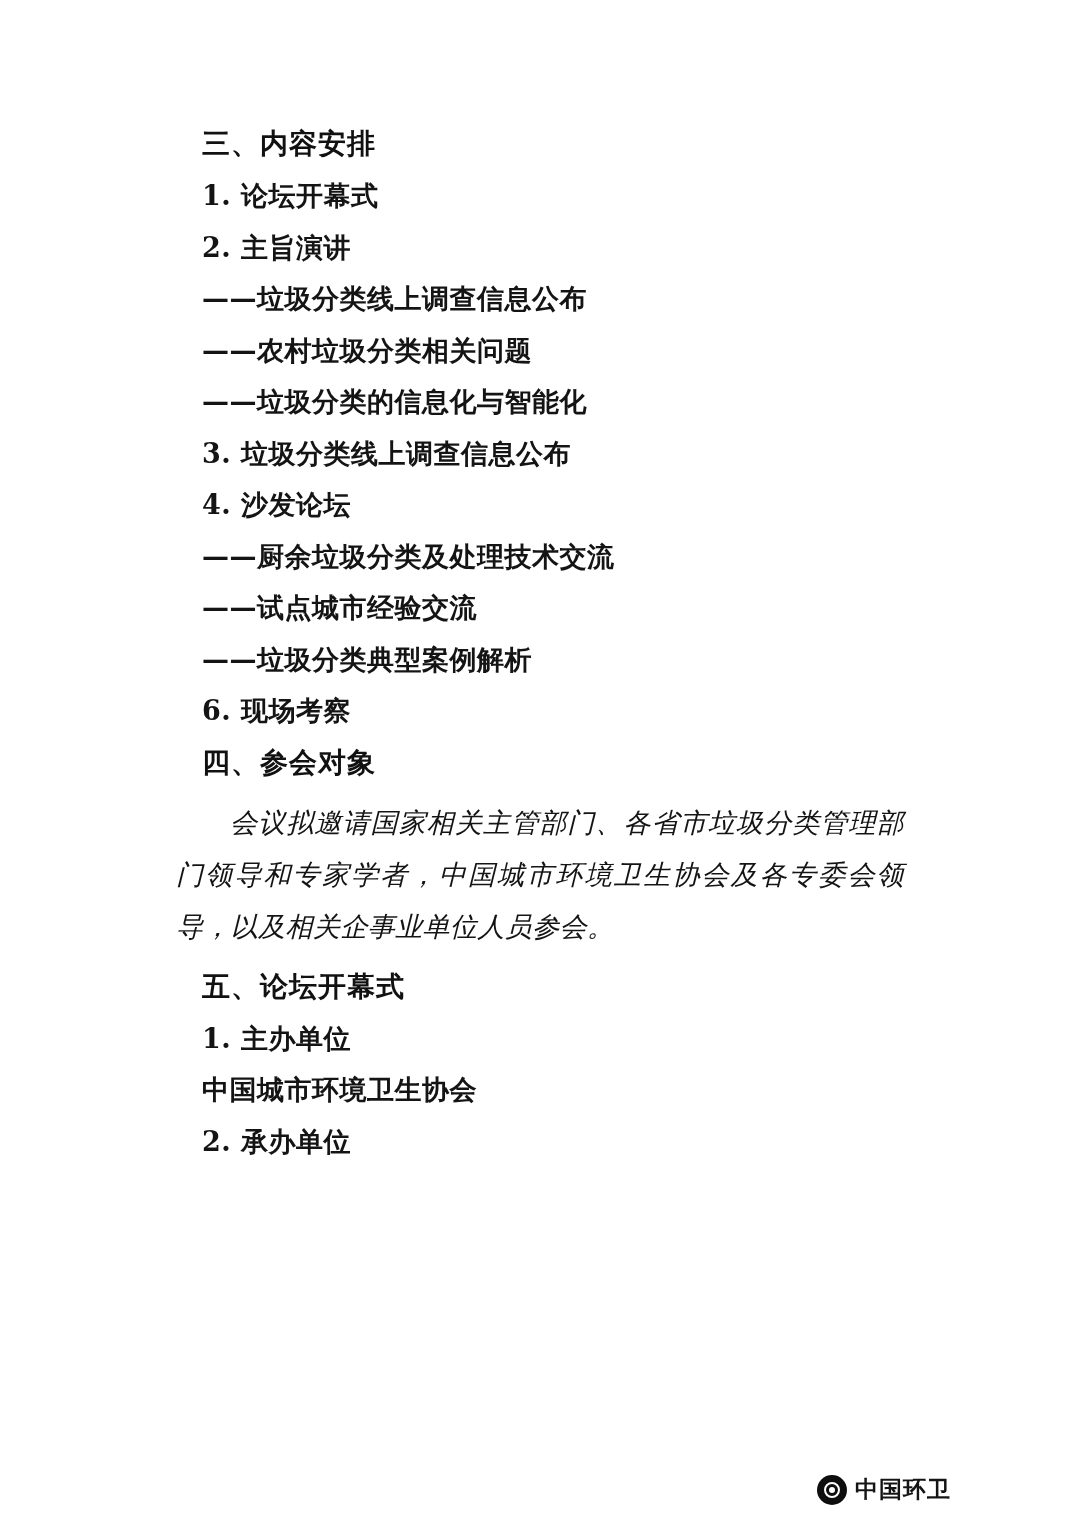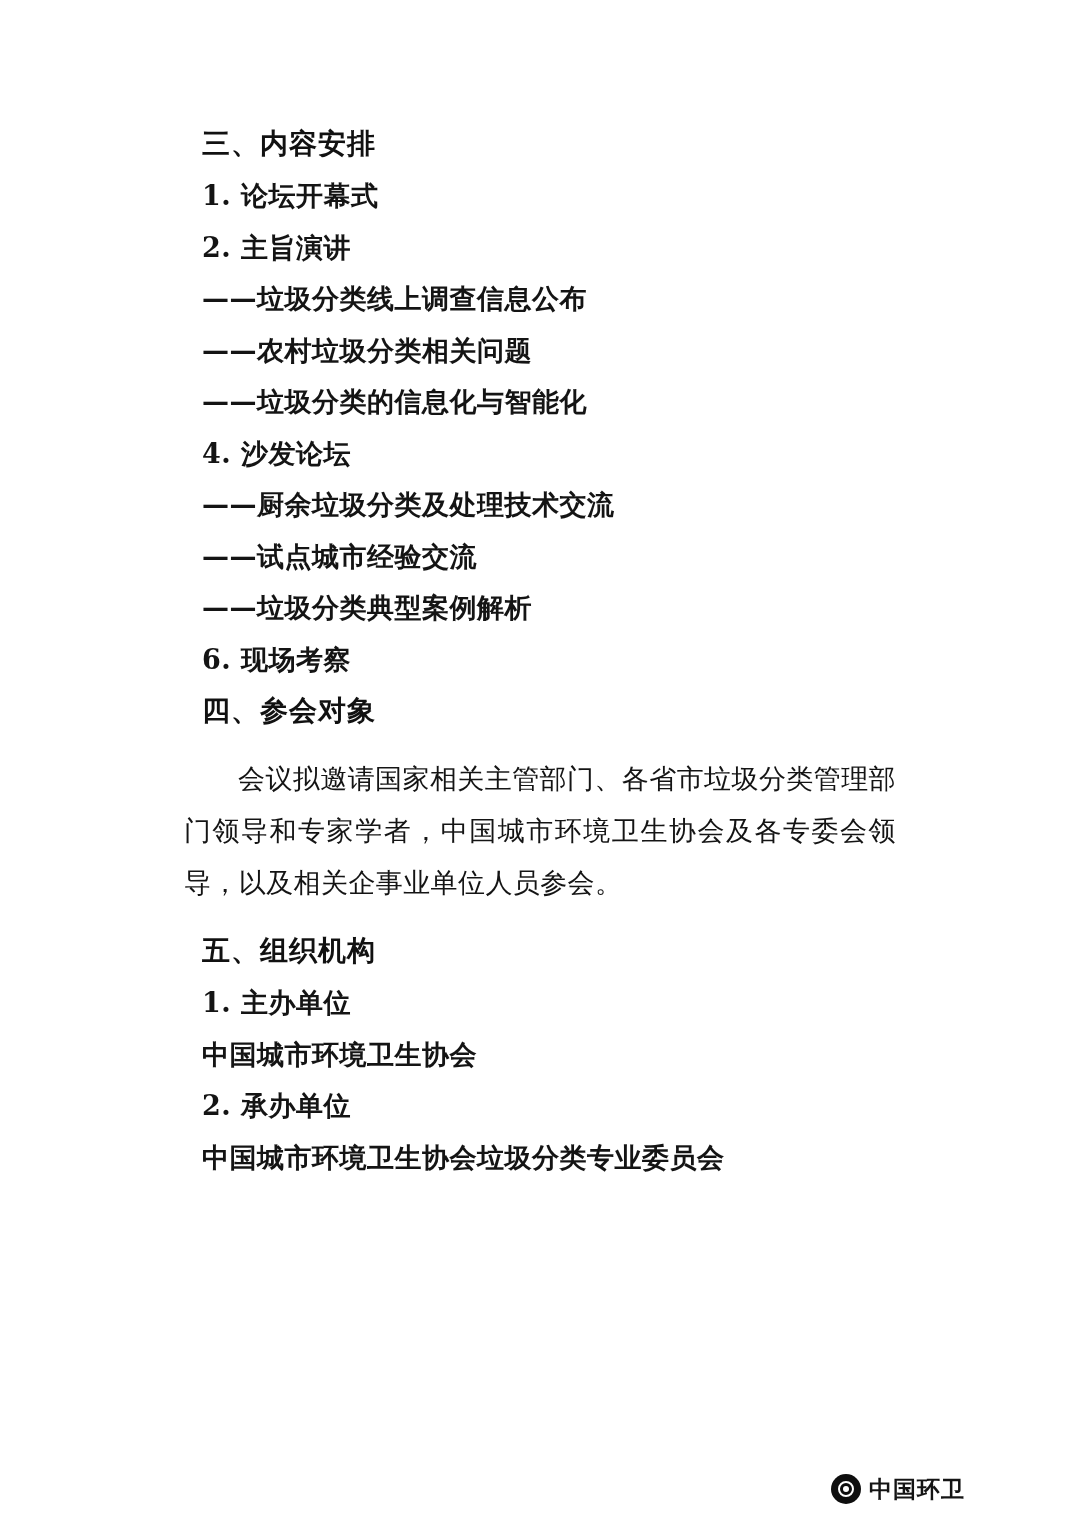--- a/index.html
+++ b/index.html
@@ -41,33 +41,34 @@
     line-height: 51.5px;
     margin: 0;
     padding: 0 0 0 34px;
     letter-spacing: 0.5px;
     font-family: "DejaVu Serif", "Liberation Serif", serif;
     font-weight: bold;
   }
   p.para {
     font-size: 27px;
     line-height: 52px;
-    margin: 16px;
+    margin: 8px;
     padding: 0;
     text-indent: 54px;
     text-align: justify;
     text-justify: inter-ideograph;
     letter-spacing: 0.4px;
+    font-style: italic;
   }
   .footer-badge {
     position: absolute;
-    right: 39px;
+    right: 53px;
     bottom: 22px;
     display: flex;
-    align-items: flex-start;
+    align-items: flex-end;
     gap: 8px;
     font-family: Liberation Serif, serif;
   }
   .badge-logo {
     width: 30px;
     height: 30px;
     border-radius: 50%;
     background: #0e0e0e;
     position: relative;
     flex: 0 0 auto;
@@ -102,34 +103,34 @@
 
 <div class="page">
   <div class="doc-body">
 
     <h2 class="section-heading">三、内容安排</h2>
     <p class="line">1. 论坛开幕式</p>
     <p class="line">2. 主旨演讲</p>
     <p class="line">——垃圾分类线上调查信息公布</p>
     <p class="line">——农村垃圾分类相关问题</p>
     <p class="line">——垃圾分类的信息化与智能化</p>
+    <p class="line">3. 垃圾分类线上调查信息公布</p>
     <p class="line">4. 沙发论坛</p>
     <p class="line">——厨余垃圾分类及处理技术交流</p>
     <p class="line">——试点城市经验交流</p>
     <p class="line">——垃圾分类典型案例解析</p>
     <p class="line">6. 现场考察</p>
 
     <h2 class="section-heading">四、参会对象</h2>
     <p class="para">会议拟邀请国家相关主管部门、各省市垃圾分类管理部门领导和专家学者，中国城市环境卫生协会及各专委会领导，以及相关企事业单位人员参会。</p>
 
-    <h2 class="section-heading">五、组织机构</h2>
+    <h2 class="section-heading">五、论坛开幕式</h2>
     <p class="line">1. 主办单位</p>
     <p class="line">中国城市环境卫生协会</p>
     <p class="line">2. 承办单位</p>
-    <p class="line">中国城市环境卫生协会垃圾分类专业委员会</p>
 
   </div>
 
   <div class="footer-badge">
     <span class="badge-logo"></span>
     <span class="badge-text">中国环卫</span>
   </div>
 </div>
 
 </body></html>

